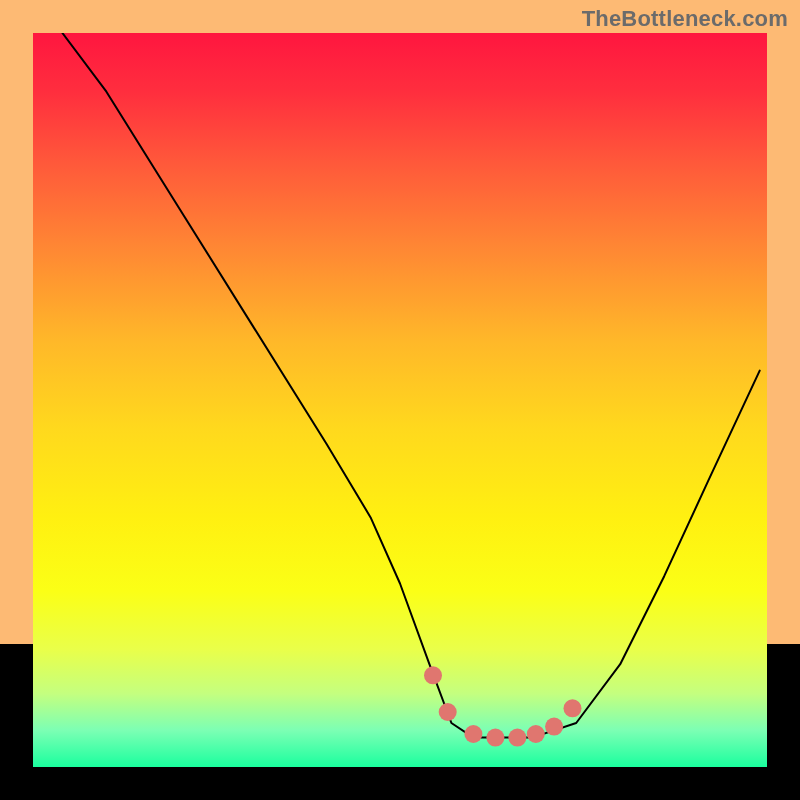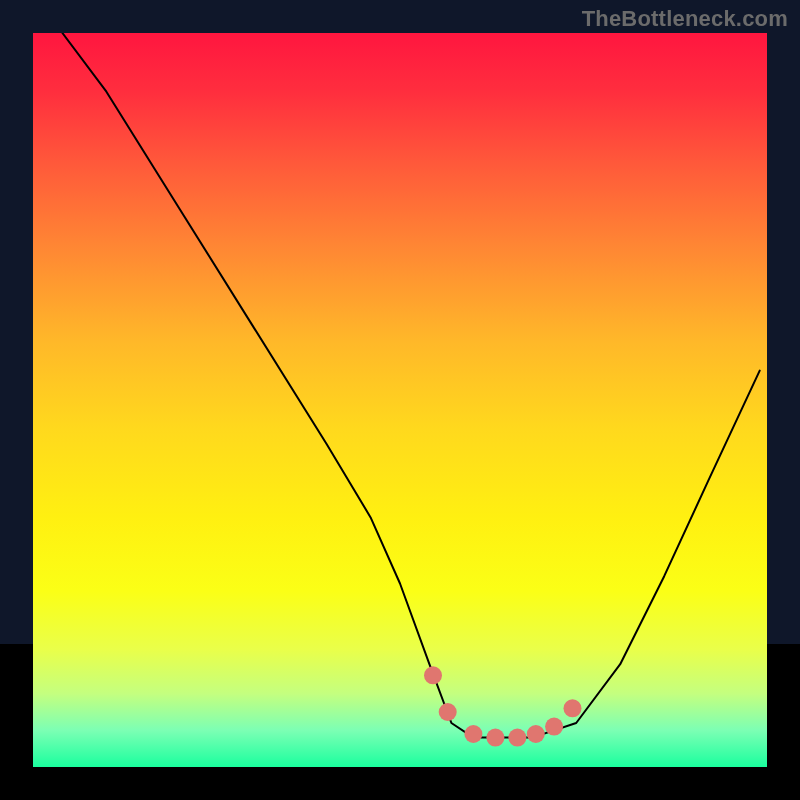--- a/index.html
+++ b/index.html
@@ -8,21 +8,21 @@
     width: 800px;
     height: 800px;
     overflow: hidden;
     background: #000;
     font-family: Arial, Helvetica, sans-serif;
   }
   .frame {
     position: relative;
     width: 800px;
     height: 644px;
-    background: #0f172a;
+    background: #fdba74;
   }
   .plot-area {
     position: absolute;
     left: 33px;
     top: 33px;
     width: 734px;
     height: 734px;
     background: linear-gradient(to bottom,
       #ff163f 0%,
       #ff2e3e 8%,

